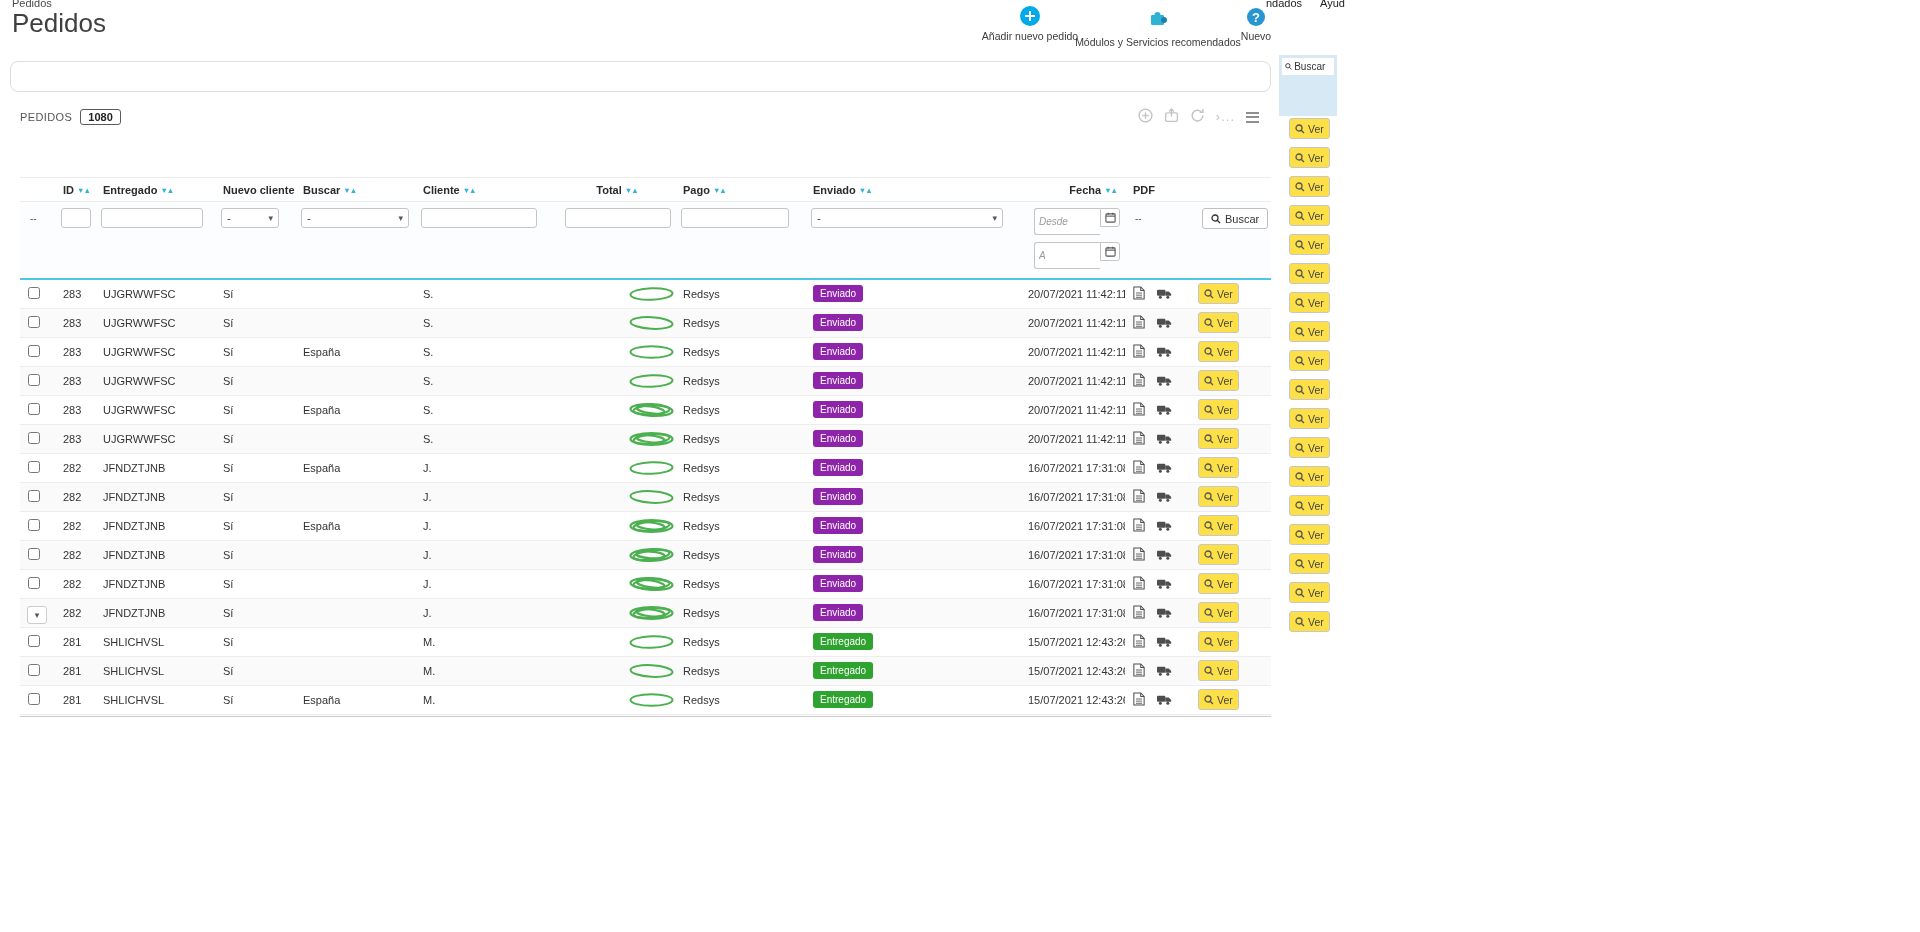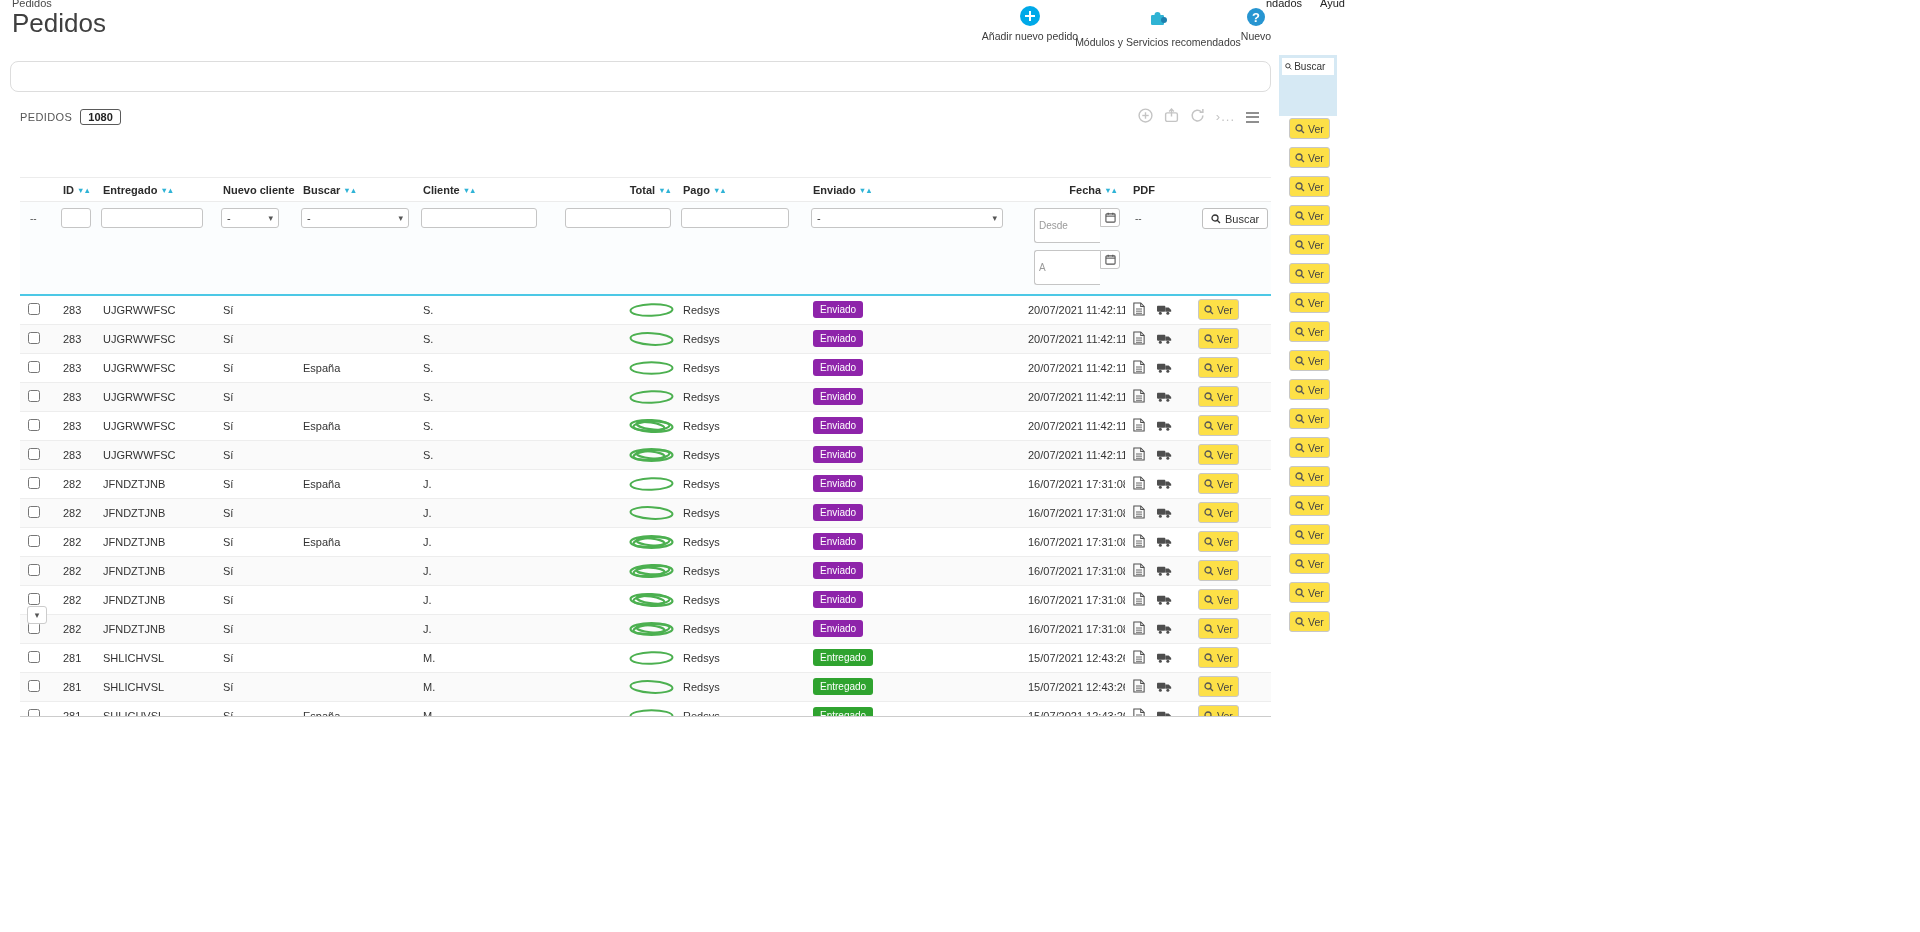--- a/index.html
+++ b/index.html
@@ -55,33 +55,33 @@
   .ph-icons { display:flex; align-items:center; gap:11px; margin-right:12px; }
   .ph-overflow { font-size:13px; color:#c4c4c4; letter-spacing:1px; line-height:10px; }
   .menu-bars { display:flex; flex-direction:column; gap:2.5px; }
   .menu-bars span { width:13px; height:2px; background:#8f8f8f; display:block; }
 
   
   .table-wrap { left:20px; top:141px; width:1251px; height:540px; overflow:hidden; border-bottom:1px solid #ccc;margin-top:36px; }
   table { width:1251px; border-collapse:collapse; table-layout:fixed; }
   thead th { height:24px; font-size:11px; font-weight:700; color:#2b2b2b; text-align:left;
              padding:0 0 0 8px; white-space:nowrap; border-top:1px solid #ececec; border-bottom:1px solid #ececec; }
-  th.c-total { text-align:right; padding-right:4px; }
+  th.c-total { text-align:center; padding-right:4px; }
   th.c-date  { text-align:right; padding-right:8px; }
   .sort { color:#2fb3d6; font-size:7.5px; margin-left:3px; letter-spacing:-1px; vertical-align:1px; }
 
   tr.filter td { background:#fbfdfe; border-bottom:2px solid #4cc8e6; vertical-align:top; padding:6px 4px 9px 6px; }
   .fin { height:20px; border:1px solid #c5c5c5; border-radius:3px; background:#fff; font-size:11px;
          padding:0 4px; font-family:inherit; color:#333; }
   .fsel { display:flex; align-items:center; justify-content:space-between; height:20px; border:1px solid #c5c5c5;
           border-radius:3px; background:#fff; padding:0 5px; font-size:11px; color:#333; cursor:pointer; }
   .fsel .caret { font-size:9px; color:#555; }
   .dg { display:flex; margin-bottom:7px; }
-  .dg input { width:66px; height:35px; border:1px solid #c5c5c5; border-right:none; border-radius:3px 0 0 3px;
-              font-size:10px; padding:0 4px; font-family:inherit; color:#333; }
+  .dg input { width:66px; height:27px; border:1px solid #c5c5c5; border-right:none; border-radius:3px 0 0 3px;
+              font-size:10px; padding:0 4px; font-family:inherit; color:#333;font-style:italic; }
   .dg input::placeholder { color:#9a9a9a; }
   .dg .cal { width:20px; height:19px; border:1px solid #c5c5c5; border-radius:0 3px 3px 0; background:#fff;
              display:flex; align-items:center; justify-content:center; cursor:pointer; padding:0; }
   .empty-marker { font-size:10px; color:#555; padding-left:4px; display:inline-block; }
   .btn-search { display:inline-flex; align-items:center; gap:4px; height:21px; padding:0 8px;
                 border:1px solid #bfbfbf; border-radius:3px; background:#fff; color:#333;
                 font-size:11px; font-family:inherit; cursor:pointer; }
 
   tbody.rows td { height:29px; font-size:11px; color:#333; border-bottom:1px solid #ededed;
                   padding:0 0 0 8px; white-space:nowrap; overflow:hidden; }

